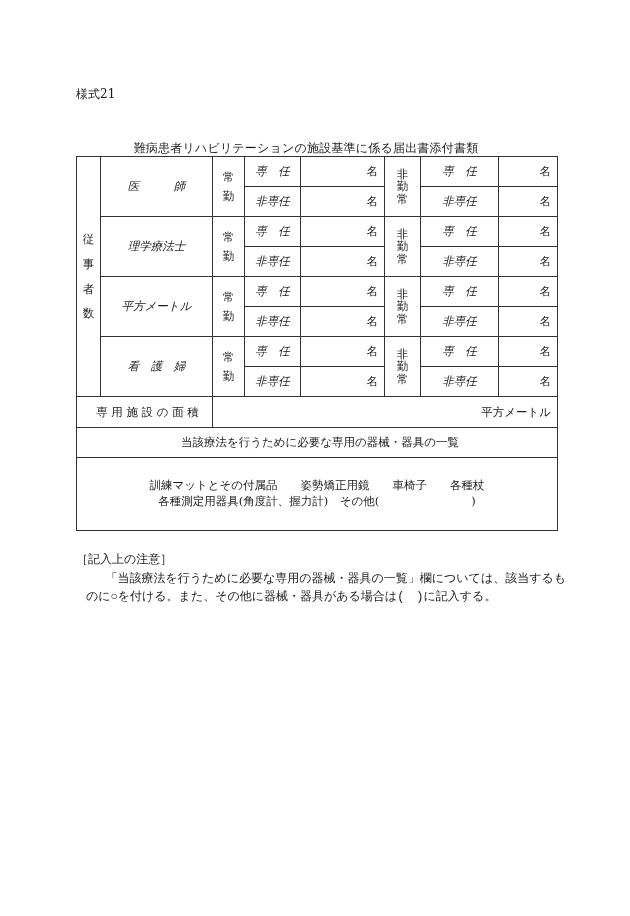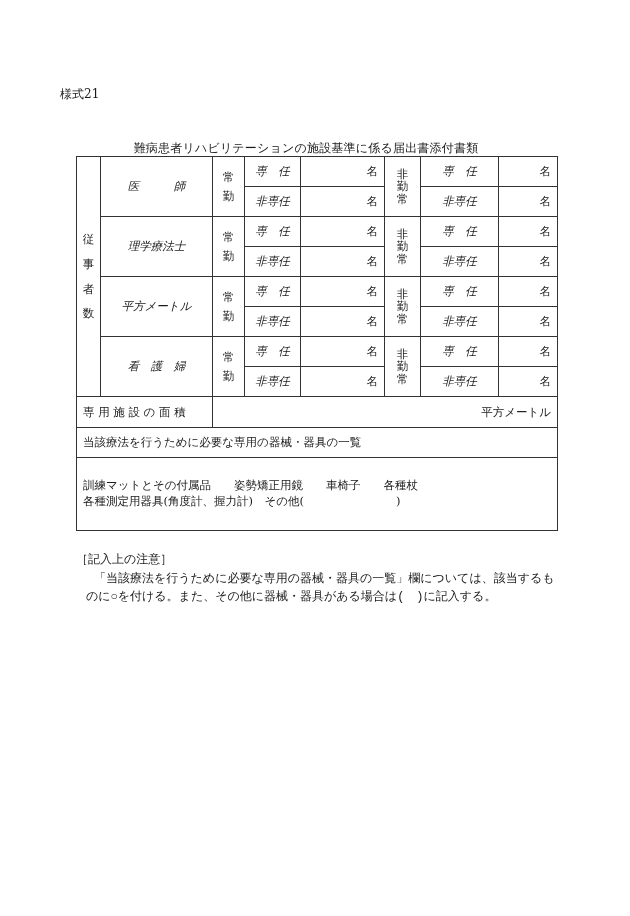--- a/index.html
+++ b/index.html
@@ -1,31 +1,31 @@
 <!DOCTYPE html>
 <html><head>
 <meta charset="utf-8">
 <style>
   html, body { margin:0; padding:0; background:#ffffff; }
   body { width:630px; height:916px; position:relative; overflow:hidden;
          font-family:"DejaVu Serif","Liberation Serif",serif; color:#1a1a1a; }
-  .form-no { position:absolute; left:60px; top:86px; font-size:12px; }
+  .form-no { position:absolute; left:76px; top:86px; font-size:12px; }
   .doc-title { position:absolute; left:0; width:612px; top:140px; text-align:center; font-size:12px; letter-spacing:0.2px; }
   table.main { position:absolute; left:76px; top:156px; width:481px; border-collapse:collapse; table-layout:fixed; font-size:11.5px; }
   table.main td { border:1px solid #333; padding:0; height:29px; vertical-align:middle; }
   .c { text-align:center;font-style:italic; }
   .r { text-align:right; padding-right:6px !important; }
   .vert { text-align:center; line-height:1.1; }
   .vert span { display:block; }
   .vcol span { display:block; margin:12px 0; }
   .vcol2 span { display:block; margin:6px 0; }
-  .left { text-align:left; padding-left:6px !important; }
+  .left { text-align:center; padding-left:6px !important; }
   .equip { height:60px !important; vertical-align:middle; padding:6px !important; line-height:1.35; }
   .notes { position:absolute; left:76px; top:550px; width:490px; font-size:12px; line-height:1.6; }
-  .notes .indent { text-indent:1.5em; padding-left:0; }
+  .notes .indent { text-indent:1.5em; padding-left:0;text-align:right; }
   .notes .line2 { padding-left:10px;font-family:Liberation Mono, monospace; }
 </style>
 </head>
 <body>
 
 <div class="form-no">様式21</div>
 <div class="doc-title">難病患者リハビリテーションの施設基準に係る届出書添付書類</div>
 
 <table class="main">
   <colgroup>

